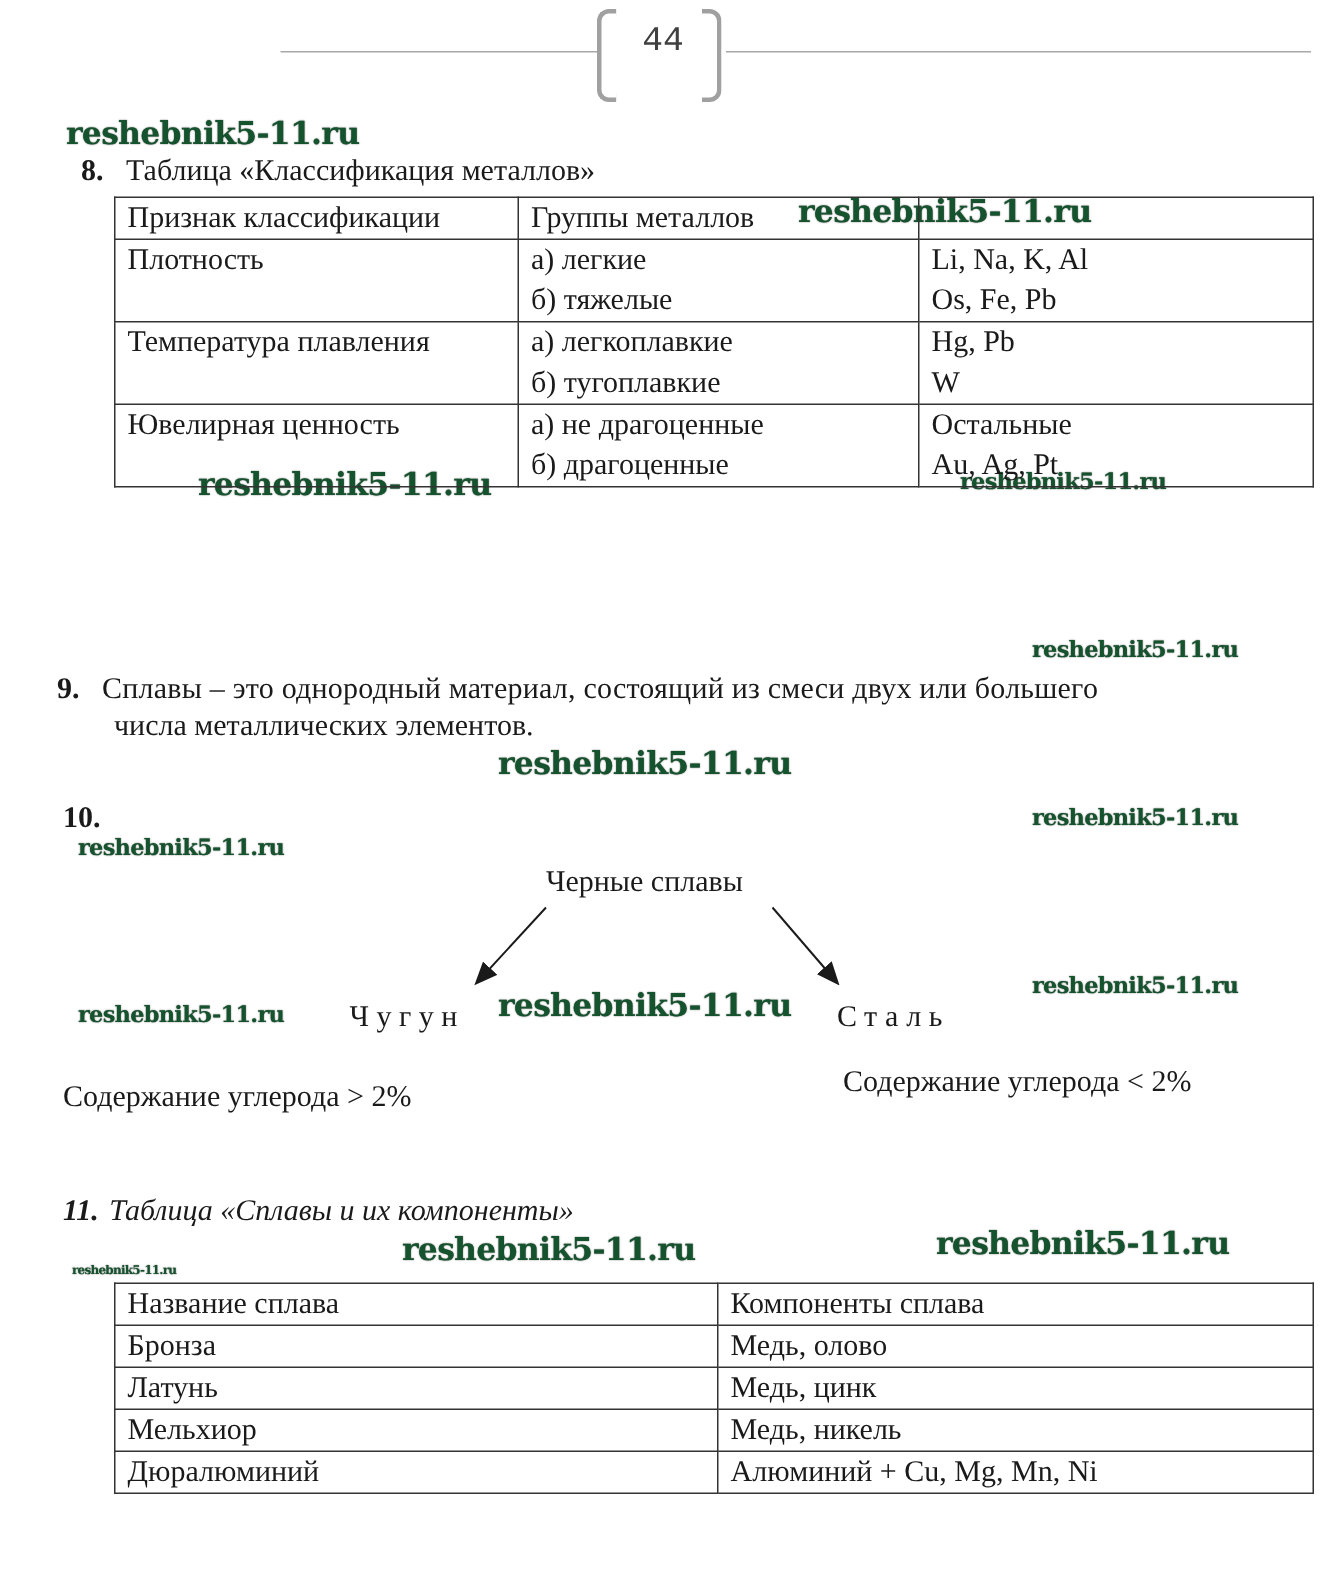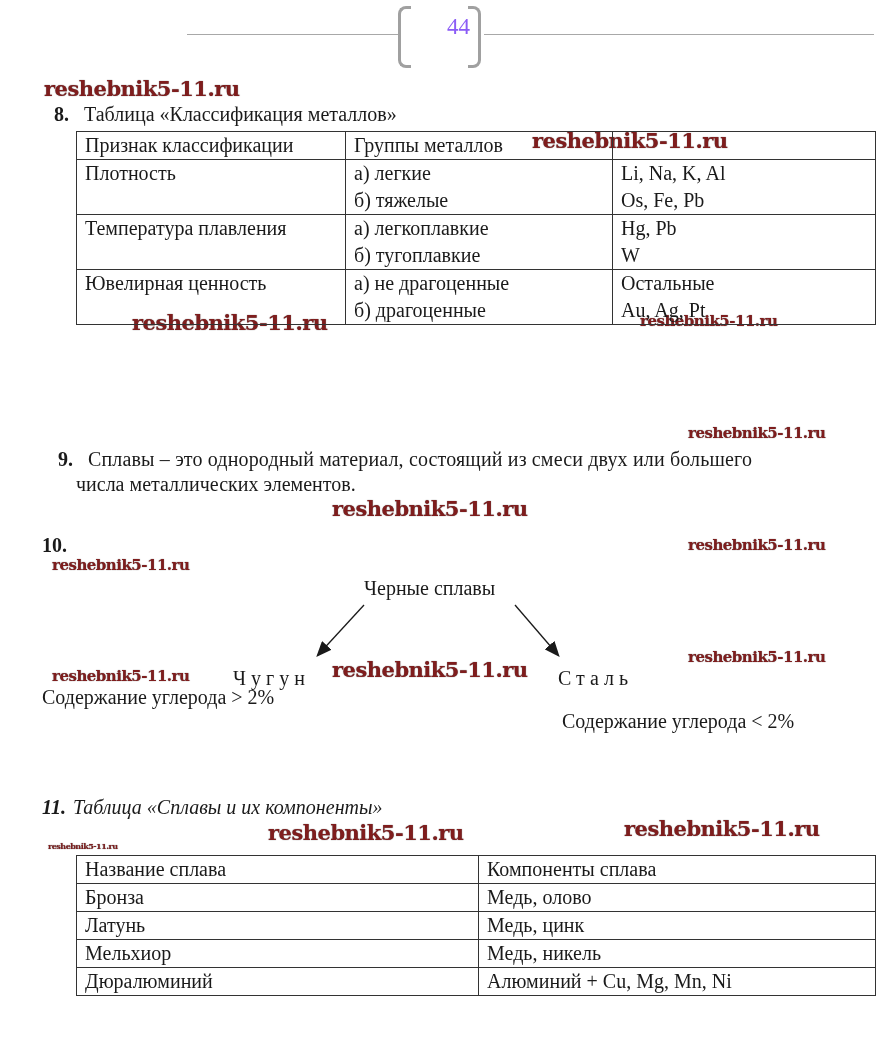--- a/index.html
+++ b/index.html
@@ -4,24 +4,24 @@
 <style>
   html, body { margin: 0; padding: 0; background: #ffffff; }
   body { width: 892px; height: 1051px; position: relative; overflow: hidden;
          font-family: "Liberation Serif", "DejaVu Serif", serif; color: #1a1a1a; }
   .abs { position: absolute; }
   
   .hdr-line { position: absolute; top: 34px; height: 1px; background: #a8a8a8; }
   .bracket { position: absolute; top: 6px; width: 10px; height: 56px; border: 3px solid #a0a0a0; }
   .bracket.l { left: 398px; border-right: none; border-radius: 8px 0 0 8px; }
   .bracket.r { left: 468px; border-left: none; border-radius: 0 8px 8px 0; }
-  .pagenum { position: absolute; left: 414px; top: 14px; width: 56px; text-align: right; font-size: 23px; color: #8b5cf6; }
+  .pagenum { position: absolute; left: 414px; top: 14px; width: 56px; text-align: center; font-size: 23px; color: #404040; font-family: Liberation Mono, monospace; }
   
   .wm { position: absolute; font-family: "DejaVu Serif", "Liberation Serif", serif; font-weight: bold;
-        color: #7f1d1d; letter-spacing: -0.5px; white-space: nowrap;
+        color: #14532d; letter-spacing: -0.5px; white-space: nowrap;
         text-shadow: 0 0 1px #555; }
   .wm.big { font-size: 21px; }
   .wm.med { font-size: 15px; }
   .wm.sm { font-size: 8px; }
   .num { font-weight: bold; }
   .txt { font-size: 20px; white-space: nowrap; }
   
   table { border-collapse: collapse; position: absolute; font-size: 20px; font-family: Liberation Serif, serif; }
   td { border: 1.5px solid #333; vertical-align: top; padding: 0 8px; line-height: 27px; white-space: nowrap; }
   .t1 td:nth-child(1) { width: 252px; }
@@ -98,40 +98,40 @@
           <div>б) драгоценные</div>
         </td>
     <td>
           <div>Остальные</div>
           <div>Au, Ag, Pt</div>
         </td>
   </tr>
 </tbody>
   </table>
 
-<div class="txt abs" style="left:58px; top:444px; line-height:30px;">
+<div class="txt abs" style="left:38px; top:444px; line-height:30px;">
   <span class="num">9.</span>
   <span style="margin-left:10px; letter-spacing:0.15px;">Сплавы – это однородный материал, состоящий из смеси двух или большего</span>
 </div>
 <div class="txt abs" style="left:76px; top:473px;">числа металлических элементов.</div>
 
 <div class="txt abs num" style="left:42px; top:534px;">10.</div>
 <div class="txt abs" style="left:364px; top:577px;">Черные сплавы</div>
 <svg style="left:0; top:0;" width="892" height="1051">
   <defs>
     <marker id="ah" markerWidth="12" markerHeight="10" refX="10" refY="5" orient="auto">
       <path d="M0,0 L12,5 L0,10 z" fill="#1a1a1a"></path>
     </marker>
   </defs>
   <line x1="364" y1="605" x2="318" y2="655" stroke="#1a1a1a" stroke-width="1.3" marker-end="url(#ah)"></line>
   <line x1="515" y1="605" x2="558" y2="655" stroke="#1a1a1a" stroke-width="1.3" marker-end="url(#ah)"></line>
 </svg>
 <div class="abs spaced" style="left:233px; top:667px;">Чугун</div>
 <div class="abs spaced" style="left:558px; top:667px;">Сталь</div>
-<div class="txt abs" style="left:42px; top:686px;">Содержание углерода &gt; 2%</div>
+<div class="txt abs" style="left:42px; top:720px;">Содержание углерода &gt; 2%</div>
 <div class="txt abs" style="left:562px; top:710px;">Содержание углерода &lt; 2%</div>
 
 <div class="txt abs" style="left:42px; top:796px;font-style:italic;">
   <span class="num">11.</span>
   <span style="margin-left:2px;">Таблица «Сплавы и их компоненты»</span>
 </div>
 
 <table class="t2" style="left:76px; top:855px;">
   <tbody>
       <tr>

